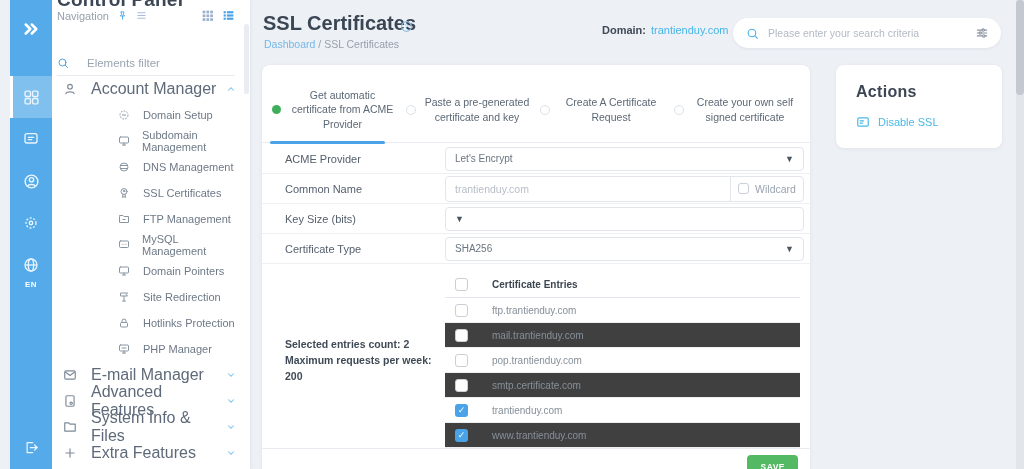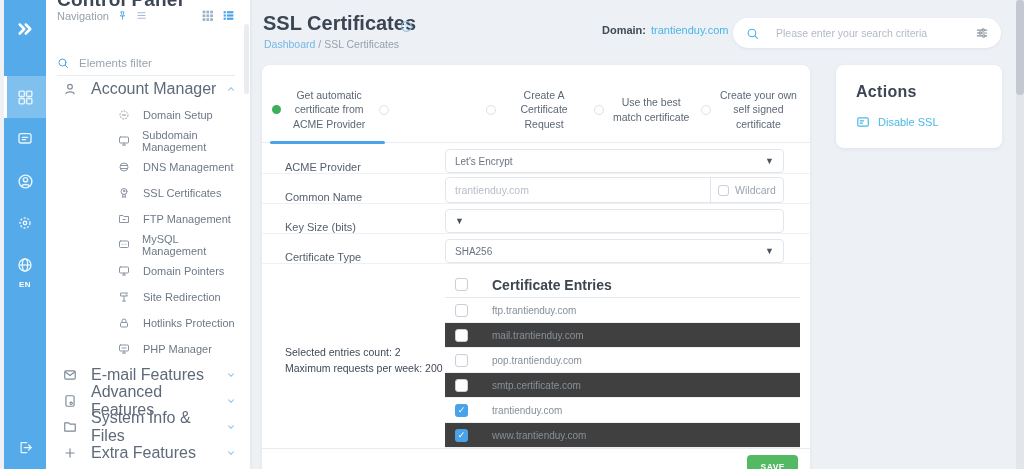--- a/index.html
+++ b/index.html
@@ -1,37 +1,37 @@
 <!DOCTYPE html>
 <html><head>
 <meta charset="utf-8">
 <style>
   * { margin:0; padding:0; box-sizing:border-box; }
   html,body { width:1024px; height:469px; overflow:hidden; }
   body { font-family:"Liberation Sans","DejaVu Sans",sans-serif; background:#edf0f5; position:relative; color:#3c4654; }
   svg { display:block; }
 
   
-  .rail { position:absolute; left:4px; top:0; width:42px; height:469px; background:#55abe9; z-index:30; display:flex; flex-direction:column; align-items:stretch; }
+  .rail { position:absolute; left:10px; top:0; width:42px; height:469px; background:#55abe9; z-index:30; display:flex; flex-direction:column; align-items:stretch; }
   .rail-logo { height:58px; display:flex; align-items:center; justify-content:center; color:#fff; }
   .rail-item { height:42px; display:flex; align-items:center; justify-content:center; color:#eaf5fd; cursor:pointer; position:relative; }
   .rail-item.active { background:rgba(255,255,255,.25); border-left:3px solid #ffffff; }
   .rail-item.active svg { margin-left:-3px; }
   .rail-gap { height:18px; }
   .rail-lang { color:#fff; font-size:8px; font-weight:bold; text-align:center; letter-spacing:.5px; margin-top:-6px; }
   .rail-spacer { flex:1; }
   .rail-logout { height:44px; display:flex; align-items:center; justify-content:center; color:#eaf5fd; cursor:pointer; }
 
   
   .sidebar { position:absolute; left:42px; top:0; width:208px; height:469px; background:#ffffff; z-index:20; box-shadow:1px 0 3px rgba(40,60,90,.06); }
   .sb-title { position:absolute; left:15px; top:-11px; font-size:19px; font-weight:bold; color:#3c4654; letter-spacing:.2px; }
   .sb-navrow { position:absolute; left:15px; top:9px; width:178px; display:flex; align-items:center; gap:8px; font-size:11px; color:#97a0ab; }
   .sb-navrow .grow { flex:1; }
   .sb-scrollthumb { position:absolute; right:1px; top:24px; width:5px; height:70px; border-radius:3px; background:#e9ecf0; }
-  .sb-filter { position:absolute; left:15px; top:50px; width:178px; height:26px; border-bottom:1px solid #e8ebef; display:flex; align-items:center; gap:10px; }
+  .sb-filter { position:absolute; left:15px; top:50px; width:178px; height:26px; border-bottom:1px solid #e8ebef; display:flex; align-items:center; gap:18px; }
   .sb-filter input { border:0; outline:0; flex:1; font-size:11.5px; color:#6b7685; font-family:inherit; background:transparent; }
   .sb-filter input::placeholder { color:#9aa4b0; }
   .sb-menu { position:absolute; left:0; top:76px; width:208px; }
   .sb-sec { height:26px; display:flex; align-items:center; padding:0 14px 0 21px; cursor:pointer; color:#5e6a79; }
   .sb-sec .ic { width:15px; color:#7e8a99; margin-right:13px; }
   .sb-sec .lbl { flex:1; font-size:16px; }
   .sb-sec .chev { color:#79c2ef; }
   .sb-sub { height:26px; display:flex; align-items:center; padding:0 14px 0 76px; cursor:pointer; color:#6e7987; }
   .sb-sub .ic { width:13px; color:#8a95a3; margin-right:12px; }
   .sb-sub .lbl { font-size:11px; }
@@ -39,21 +39,21 @@
   
   .main { position:absolute; left:250px; top:0; width:774px; height:469px; background:#edf0f5; }
   .page-title { position:absolute; left:13px; top:12px; font-size:20px; font-weight:bold; color:#3b4654; }
   .title-help { position:absolute; left:150px; top:20px; color:#8fc0e4; }
   .breadcrumb { position:absolute; left:14px; top:38px; font-size:10.5px; color:#97a0ab; }
   .breadcrumb .home { color:#74b8e6; cursor:pointer; }
   .domain-box { position:absolute; left:352px; top:24px; font-size:11px; display:flex; align-items:center; gap:5px; }
   .domain-box .dlabel { font-weight:bold; color:#3f4a56; }
   .domain-box .dvalue { color:#46b6e8; cursor:pointer; }
   .domain-box .dcaret { color:#46b6e8; font-size:9px; cursor:pointer; }
-  .search-pill { position:absolute; left:483px; top:18px; width:268px; height:30px; background:#fff; border-radius:15px; box-shadow:0 1px 3px rgba(50,70,100,.08); display:flex; align-items:center; padding:0 12px 0 13px; gap:17px; }
+  .search-pill { position:absolute; left:483px; top:18px; width:268px; height:30px; background:#fff; border-radius:15px; box-shadow:0 1px 3px rgba(50,70,100,.08); display:flex; align-items:center; padding:0 12px 0 13px; gap:9px; }
   .search-pill input { flex:1; border:0; outline:0; font-size:10.5px; color:#6b7685; font-family:inherit; background:transparent; }
   .search-pill input::placeholder { color:#b3bac4; }
   .search-ic { color:#49aee9; }
   .sliders-ic { color:#8a93a0; cursor:pointer; }
 
   
   .page-sb-track { position:absolute; right:0; top:0; width:8px; height:469px; background:#e2e5ea; z-index:40; }
   .page-sb-thumb { position:absolute; right:0; top:0; width:8px; height:95px; background:#c3c8d1; border-radius:4px; }
 
   
@@ -67,38 +67,38 @@
   .tabs { display:flex; padding:14px 6px 0 6px; height:75px; }
   .tab { flex:1; display:flex; align-items:center; gap:6px; padding:0 4px; cursor:pointer; }
   .radio { width:10px; height:10px; min-width:10px; border-radius:50%; border:1.5px solid #dde2e8; background:#fff; }
   .radio.sel { border:0; background:#3fae5a; width:9px; height:9px; min-width:9px; }
   .tab .tlbl { font-size:10.5px; line-height:1.35; color:#5c6875; text-align:center; flex:1; }
   .tab-underline { position:relative; height:3px; margin:1px 0 0 0; }
   .tab-underline .gray { position:absolute; left:0; right:0; top:1px; height:1px; background:#e9ecf0; }
   .tab-underline .blue { position:absolute; left:8px; width:115px; top:0; height:3px; background:#4aa3e8; border-radius:2px; }
 
   
-  .form-row { height:30px; display:flex; align-items:flex-end; border-bottom:1px solid #eef0f4; padding:0 26px 0 23px; }
+  .form-row { height:30px; display:flex; align-items:center; border-bottom:1px solid #eef0f4; padding:0 6px 0 23px; }
   .form-row .flabel { width:160px; font-size:11px; color:#55606e; }
   .fieldarea { flex:1; display:flex; align-items:center; }
   .select { flex:1; height:24px; border:1px solid #e2e6eb; border-radius:4px; display:flex; align-items:center; padding:0 9px; font-size:10px; color:#6a7480; cursor:pointer; }
   .select .grow { flex:1; }
   .select .caret { color:#4a5562; font-size:9px; }
   .inputgroup { flex:1; height:26px; border:1px solid #e2e6eb; border-radius:4px; display:flex; align-items:stretch; }
   .inputgroup input { flex:1; border:0; outline:0; padding:0 9px; font-size:10.5px; color:#6b7685; font-family:inherit; border-right:1px solid #e2e6eb; background:transparent; }
   .inputgroup input::placeholder { color:#b7bec8; }
   .wildcard { width:72px; display:flex; align-items:center; justify-content:center; gap:6px; font-size:10.5px; color:#9aa4b0; cursor:pointer; }
 
   
   .entries { display:flex; padding:8px 10px 0 23px; }
-  .notes { width:160px; align-self:center; font-size:10.5px; font-weight:normal; color:#3f4a56; line-height:1.55; }
+  .notes { width:160px; align-self:center; font-size:10.5px; font-weight:bold; color:#3f4a56; line-height:1.55; }
   .etable { flex:1; }
   .erow { height:25px; display:flex; align-items:center; gap:24px; padding:0 10px; border-bottom:1px solid #edeff3; }
   .erow.head { height:26px; border-bottom:1px solid #e3e6ea; }
-  .erow.head .etxt { font-weight:bold; color:#3c4650; font-size:14px; }
+  .erow.head .etxt { font-weight:bold; color:#3c4650; font-size:10px; }
   .erow.alt { background:#404040; }
   .etxt { font-size:10px; color:#868f99; }
   .cb { width:13px; height:13px; min-width:13px; border:1px solid #c9cfd7; border-radius:3px; background:#fff; cursor:pointer; }
   .cb.small { width:11px; height:11px; min-width:11px; }
   .cb.checked { border:0; background:#4aa3e8; color:#fff; font-size:9px; line-height:13px; text-align:center; font-weight:bold; }
 
   .card-footer { border-top:1px solid #e8ebef; margin-top:0px; padding:6px 12px 0 12px; text-align:right; }
   .save-btn { display:inline-block; background:#53b963; color:#fff; font-size:8.5px; font-weight:bold; letter-spacing:.5px; border:0; border-radius:4px; padding:7px 13px; cursor:pointer; font-family:inherit; }
 </style>
 </head>
@@ -328,21 +328,21 @@
       <span class="lbl">PHP Manager</span>
     </div>
 
     <div class="sb-sec">
       <span class="ic">
           <svg width="14" height="14" viewBox="0 0 24 24" fill="none" stroke="currentColor" stroke-width="2" stroke-linejoin="round">
             <rect x="3" y="5" width="18" height="14" rx="2"></rect>
             <polyline points="4,7 12,13 20,7"></polyline>
           </svg>
         </span>
-      <span class="lbl">E-mail Features</span>
+      <span class="lbl">E-mail Manager</span>
       <span class="chev">
           <svg width="10" height="10" viewBox="0 0 24 24" fill="none" stroke="currentColor" stroke-width="2.5" stroke-linecap="round">
             <polyline points="6,9 12,15 18,9"></polyline>
           </svg>
         </span>
     </div>
     <div class="sb-sec">
       <span class="ic">
           <svg width="14" height="14" viewBox="0 0 24 24" fill="none" stroke="currentColor" stroke-width="2" stroke-linejoin="round">
             <rect x="5" y="3" width="14" height="18" rx="2"></rect>
@@ -425,28 +425,25 @@
   </div>
 
   <div class="card main-card">
     <div class="tabs">
       <div class="tab">
         <span class="radio sel"></span>
         <span class="tlbl">Get automatic certificate from ACME Provider</span>
       </div>
       <div class="tab">
         <span class="radio"></span>
+        <span class="tlbl">Paste a pre-generated certificate and key</span>
       </div>
       <div class="tab">
         <span class="radio"></span>
         <span class="tlbl">Create A Certificate Request</span>
-      </div>
-      <div class="tab">
-        <span class="radio"></span>
-        <span class="tlbl">Use the best match certificate</span>
       </div>
       <div class="tab">
         <span class="radio"></span>
         <span class="tlbl">Create your own self signed certificate</span>
       </div>
     </div>
     <div class="tab-underline">
       <div class="gray"></div>
         <div class="blue"></div>
     </div>

